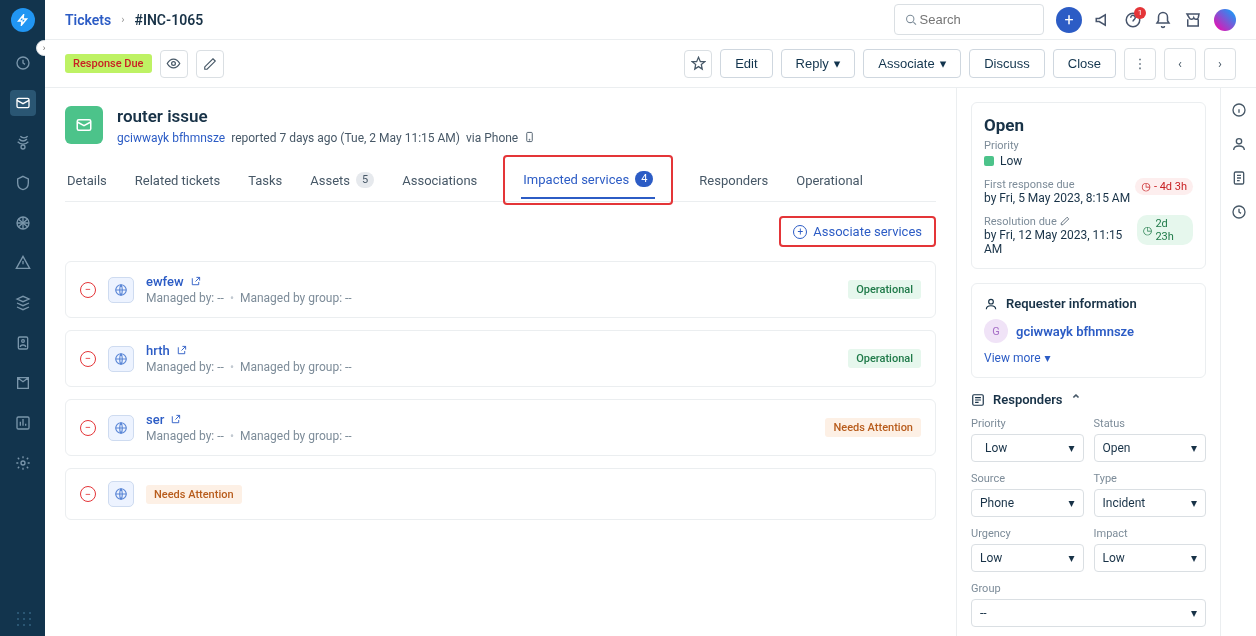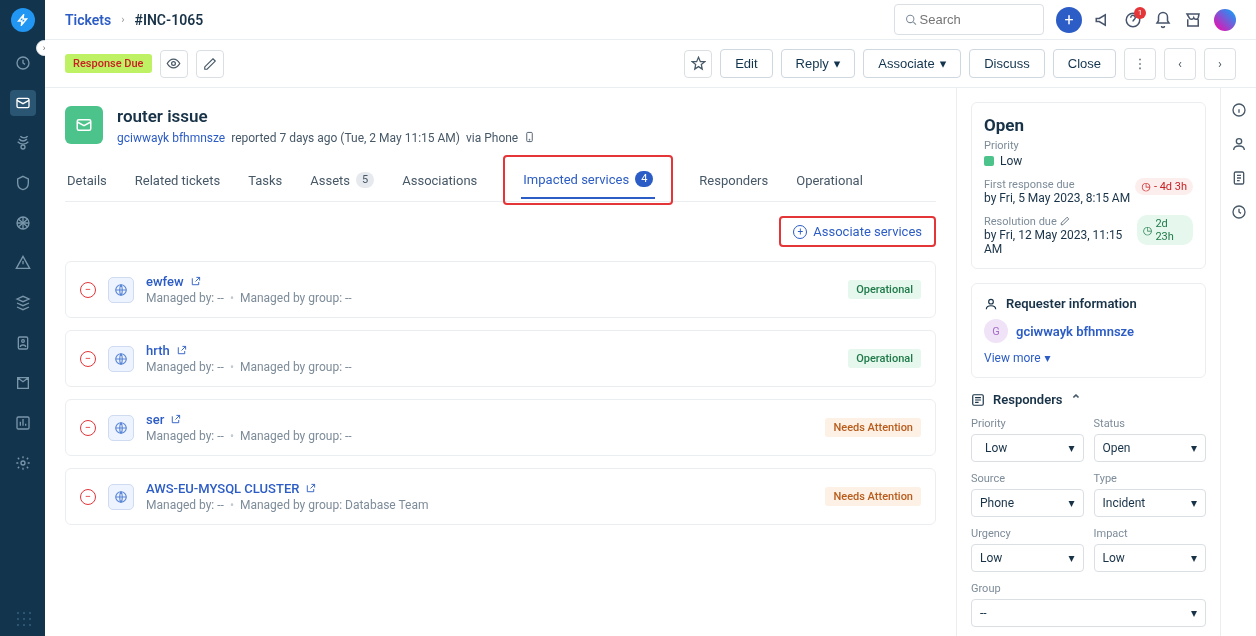--- a/index.html
+++ b/index.html
@@ -345,26 +345,20 @@
     <span class="status-chip na">Needs Attention</span>
             </div>
             <div class="svc-row">
     <div class="remove-icon">−</div>
     <div class="svc-globe">
                 <svg width="14" height="14" viewBox="0 0 24 24" fill="none" stroke="currentColor" stroke-width="2">
                   <circle cx="12" cy="12" r="9"></circle>
                   <path d="M3 12h18M12 3c3 3 3 15 0 18M12 3c-3 3-3 15 0 18"></path>
                 </svg>
               </div>
-    <div class="svc-info">
-      <div class="svc-name">AWS-EU-MYSQL CLUSTER <svg width="11" height="11" viewBox="0 0 24 24" fill="none" stroke="#2c5cc5" stroke-width="2">
-                    <path d="M14 3h7v7M21 3l-9 9M5 5v14h14v-6"></path>
-                  </svg></div>
-      <div class="svc-mgr">Managed by: --<span class="sep-dot"></span>Managed by group: Database Team</div>
-    </div>
     <span class="status-chip na">Needs Attention</span>
             </div>
           </div>
       </div>
 
       <div class="sidebar">
         <div class="side-card">
           <div class="side-status">Open</div>
           <div class="side-label">Priority</div>
           <div class="priority-pill">

